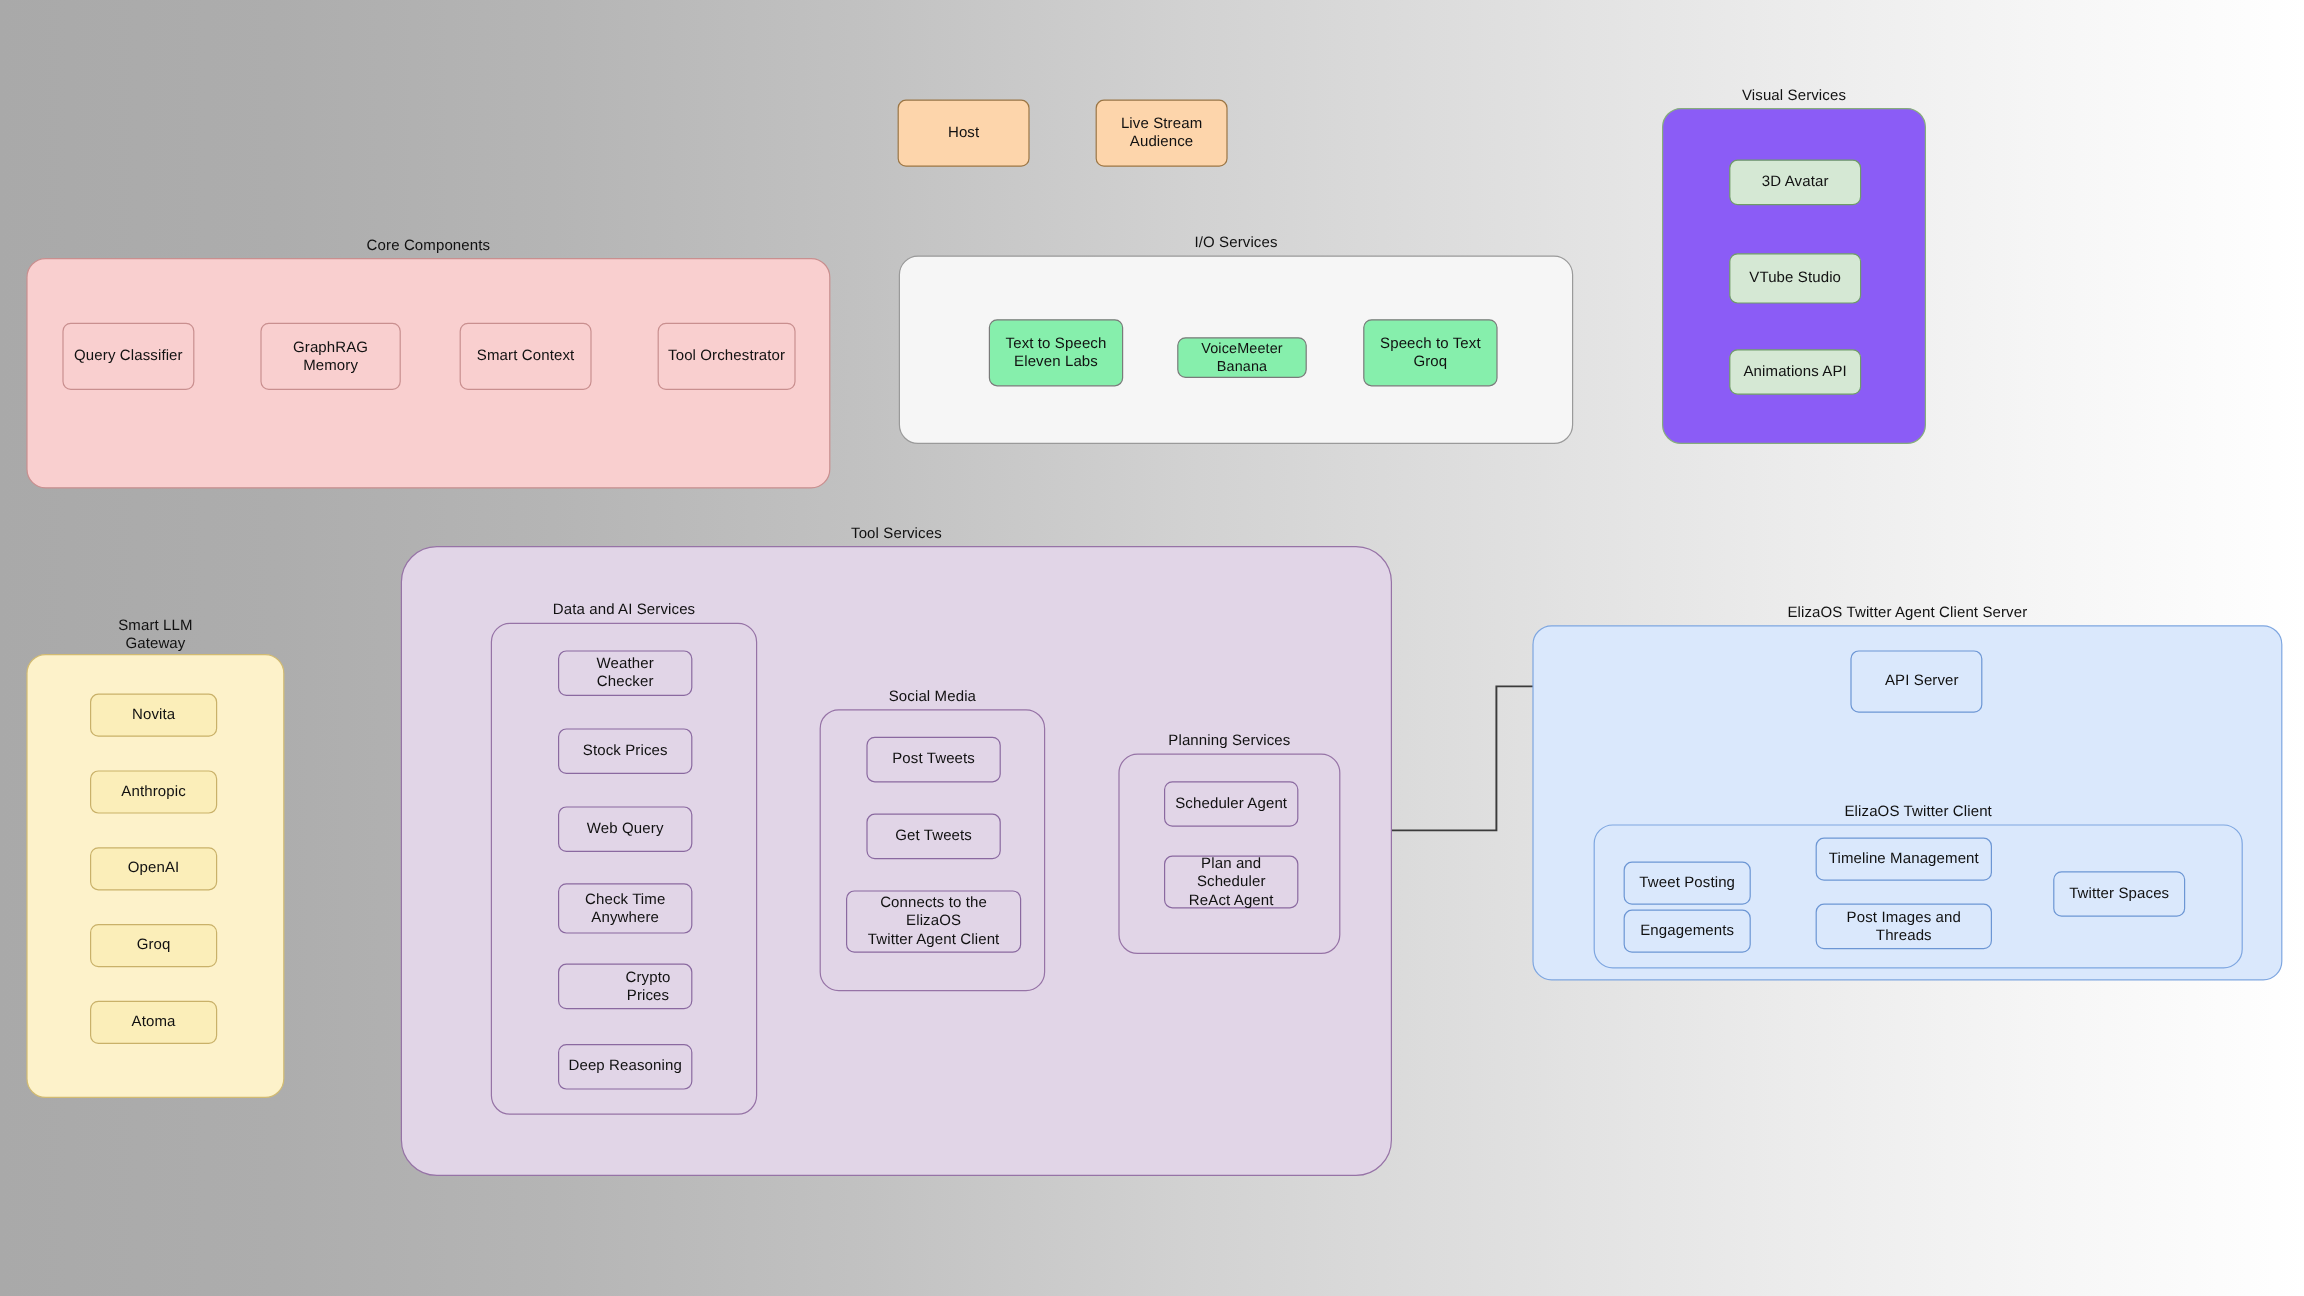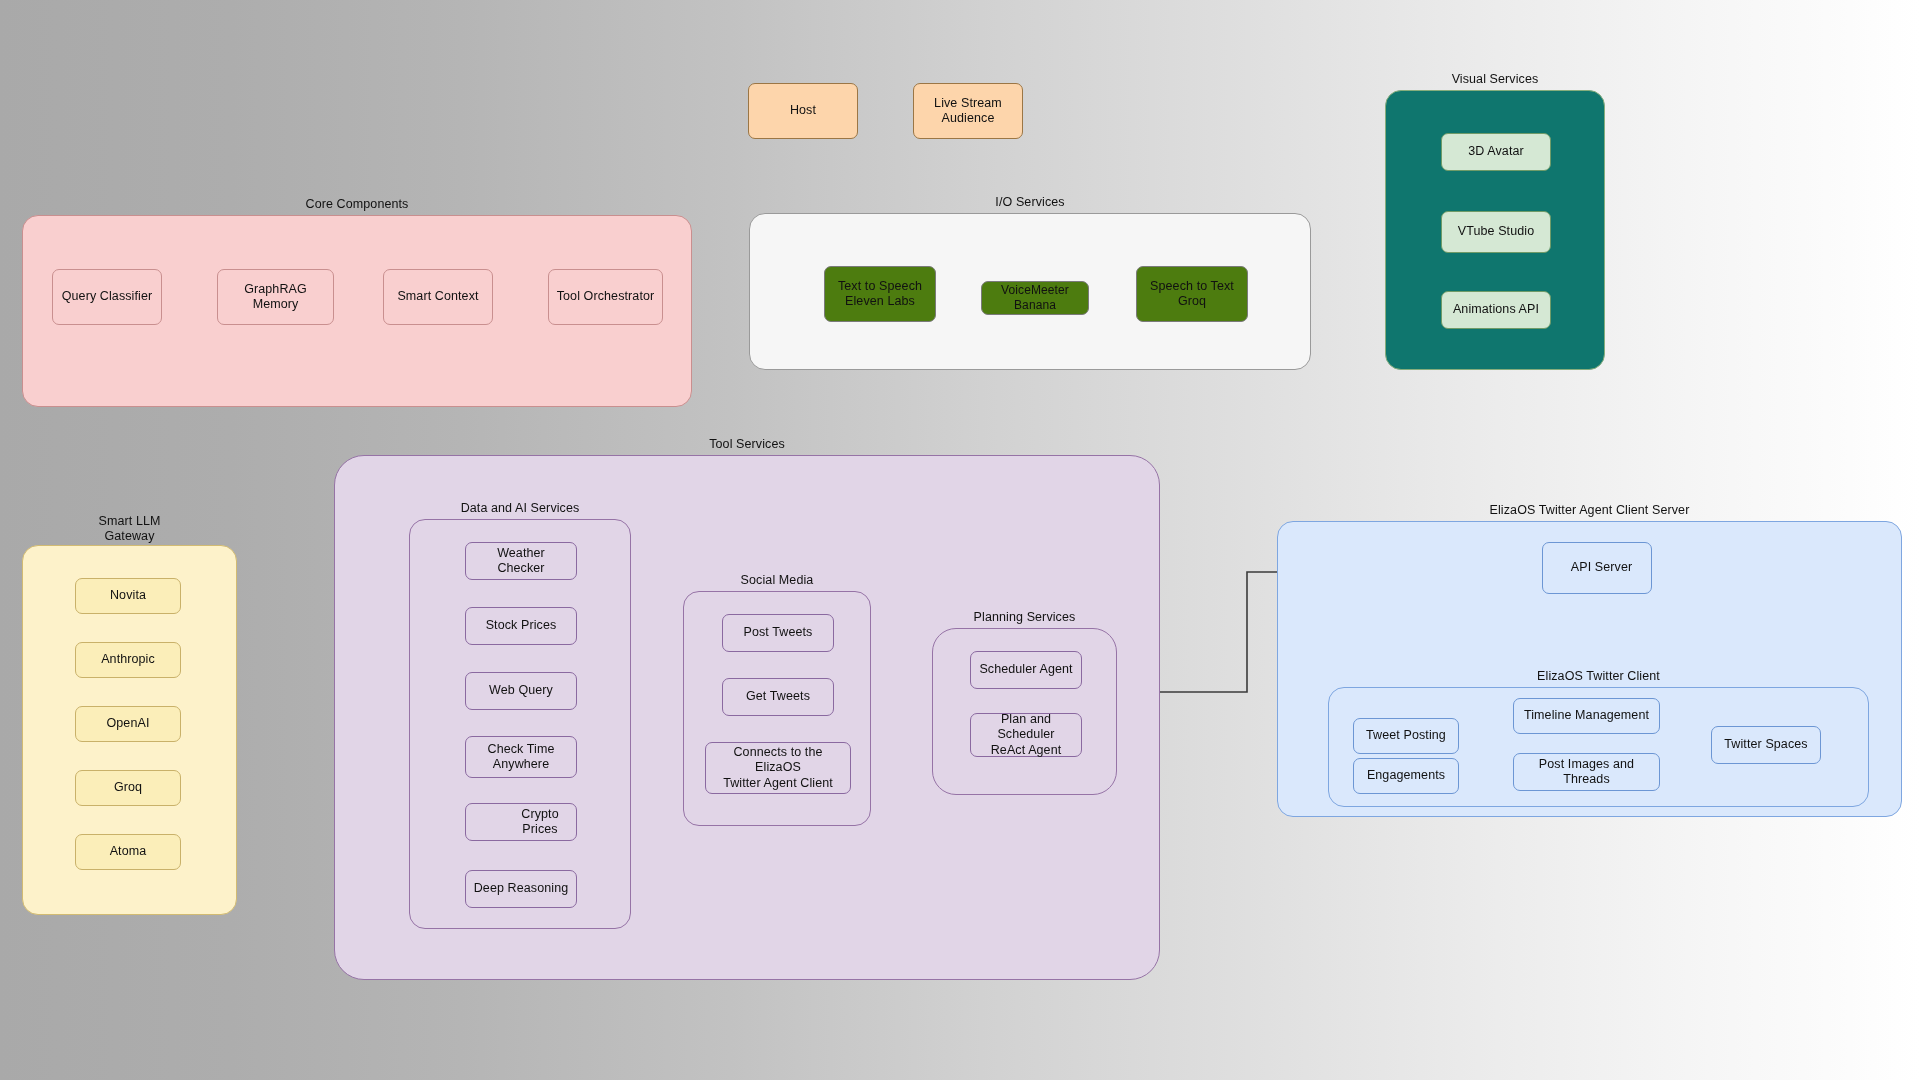--- a/index.html
+++ b/index.html
@@ -54,22 +54,22 @@
     padding: 2px 6px;
     white-space: pre-line;
     letter-spacing: 0.1px;
   }
 
   
   .pal-orange { background:#fdd5ab; border-color:#9b7645; }
   .pal-red-grp { background:#f9cfcf; border-color:#c98f8f; }
   .pal-red-node { background:#f9cfcf; border-color:#c98f8f; }
   .pal-white-grp { background:#f6f6f6; border-color:#9a9a9a; }
-  .pal-white-node { background:#4d7c0f; border-color:#7a7a7a; }
-  .pal-green-grp { background:#0f766e; border-color:#86ad7c; }
+  .pal-white-node { background:#86efac; border-color:#7a7a7a; }
+  .pal-green-grp { background:#8b5cf6; border-color:#86ad7c; }
   .pal-green-node { background:#d5e8d4; border-color:#6f9b68; }
   .pal-yellow-grp { background:#fdf2ca; border-color:#d2bb72; }
   .pal-yellow-node { background:#fbeeb9; border-color:#c9b169; }
   .pal-purple-grp { background:#e1d5e7; border-color:#9673a6; }
   .pal-purple-sub { background:#e1d5e7; border-color:#9673a6; }
   .pal-purple-node { background:#e1d5e7; border-color:#8a69a0; }
   .pal-blue-grp { background:#dae8fc; border-color:#7ea6e0; }
   .pal-blue-sub { background:#dae8fc; border-color:#7ea6e0; }
   .pal-blue-node { background:#dae8fc; border-color:#6c96d4; }
 
@@ -197,21 +197,21 @@
       </div>
       <div class="node pal-purple-node" style="left:38px; top:86px; width:112px; height:38px;">
         <span>Get Tweets</span>
       </div>
       <div class="node pal-purple-node" style="left:21px; top:150px; width:146px; height:52px;">
         <span>Connects to the ElizaOS
 Twitter Agent Client</span>
       </div>
     </div>
 
-    <div class="group pal-purple-sub" style="left:597px; top:172px; width:185px; height:167px;border-radius:24px;">
+    <div class="group pal-purple-sub" style="left:597px; top:172px; width:185px; height:167px;">
       <div class="glabel">Planning Services</div>
 
       <div class="node pal-purple-node" style="left:37px; top:22px; width:112px; height:38px;">
         <span>Scheduler Agent</span>
       </div>
       <div class="node pal-purple-node" style="left:37px; top:84px; width:112px; height:44px;">
         <span>Plan and Scheduler
 ReAct Agent</span>
       </div>
     </div>

